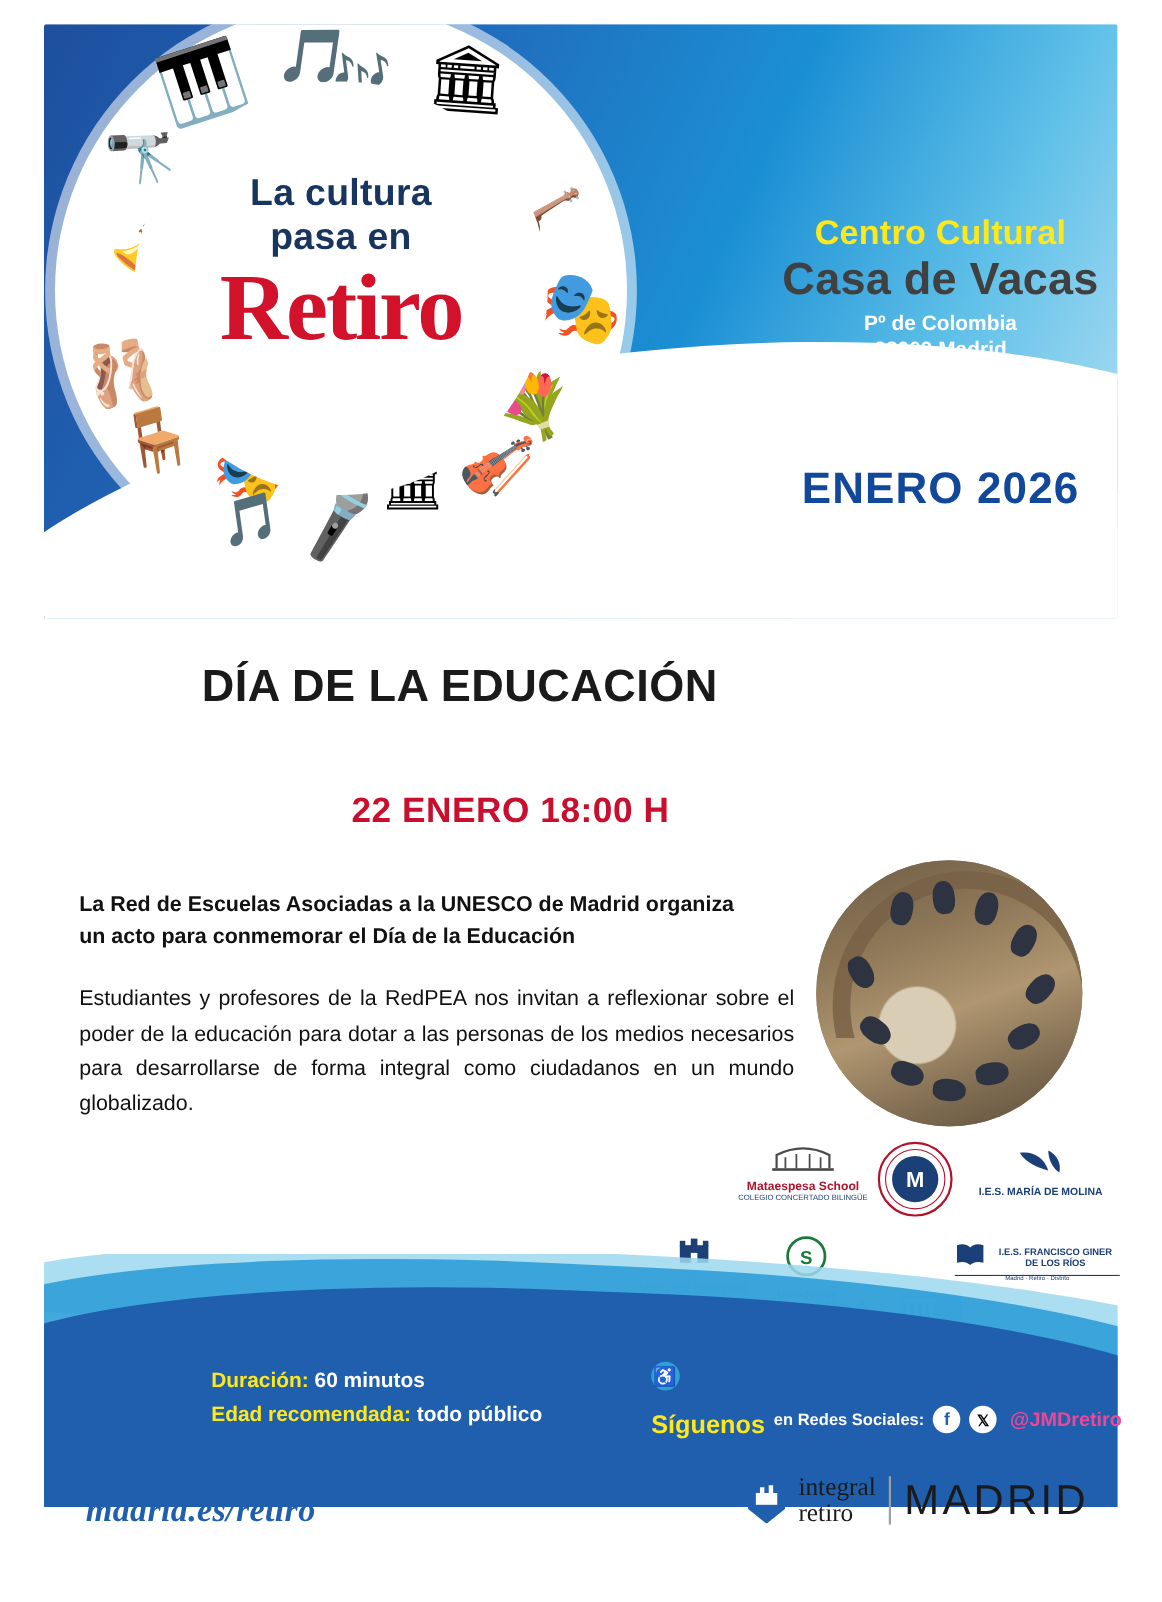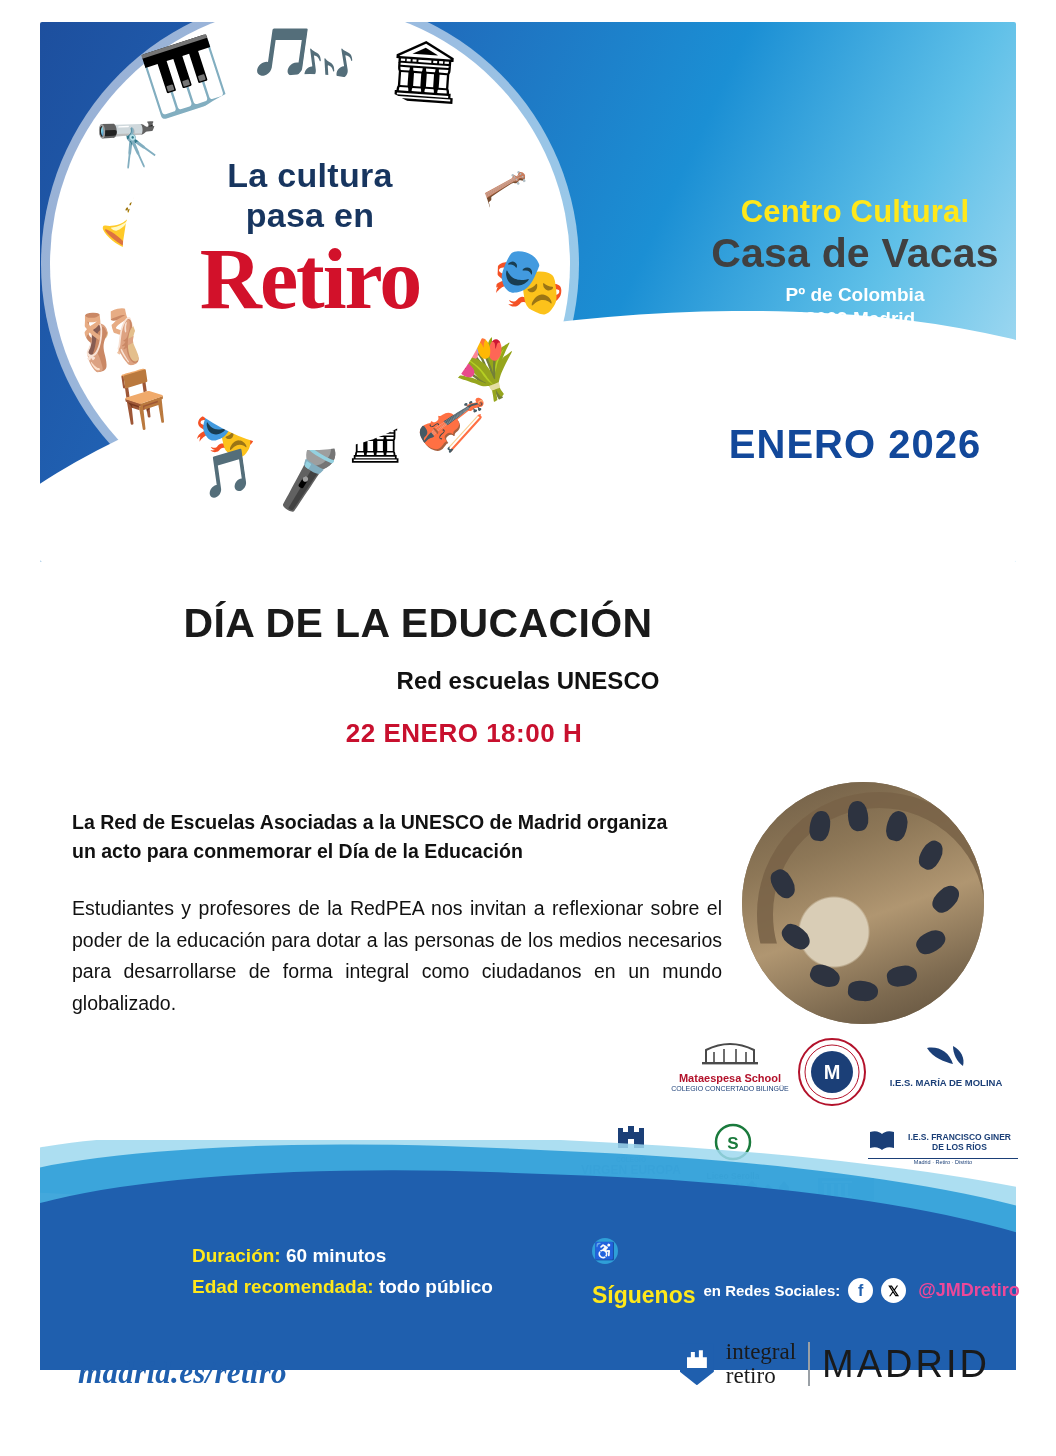--- a/index.html
+++ b/index.html
@@ -178,21 +178,21 @@
     color: #111111;
     font-size: 24px;
     font-weight: 700;
   }
   .title-date {
     position: absolute;
     left: 0; top: 718px;
     width: 928px;
     text-align: center;
     color: #c8102e;
-    font-size: 26px;
+    font-size: 32px;
     font-weight: 700;
     letter-spacing: .5px;
   }
 
   
   .body-bold {
     position: absolute;
     left: 72px; top: 808px;
     width: 620px;
     color: #111111;
@@ -440,21 +440,20 @@
       <div class="venue-line2">Casa de Vacas</div>
       <div class="venue-addr">Pº de Colombia</div>
       <div class="venue-addr" style="margin-top:0">28009 Madrid</div>
       <div class="venue-tel">Telf. 914 09 58 19</div>
     </div>
 
     <div class="month">ENERO  2026</div>
   </div>
 
   <div class="title-main">DÍA DE LA EDUCACIÓN</div>
-  <div class="title-sub">Red escuelas UNESCO</div>
   <div class="title-date">22 ENERO 18:00 H</div>
 
   <div class="body-bold">La Red de Escuelas Asociadas a la UNESCO de Madrid organiza un acto para conmemorar el Día de la Educación</div>
   <div class="body-text">Estudiantes y profesores de la RedPEA nos invitan a reflexionar sobre el poder de la educación para dotar a las personas de los medios necesarios para desarrollarse de forma integral como ciudadanos en un mundo globalizado.</div>
 
   <div class="photo">
     <div class="photo-floor"></div>
     <div class="photo-arc"></div>
     <div class="photo-person" style="left:28%;top:12%;transform:rotate(10deg)"></div>
     <div class="photo-person" style="left:44%;top:8%;transform:rotate(-6deg)"></div>

